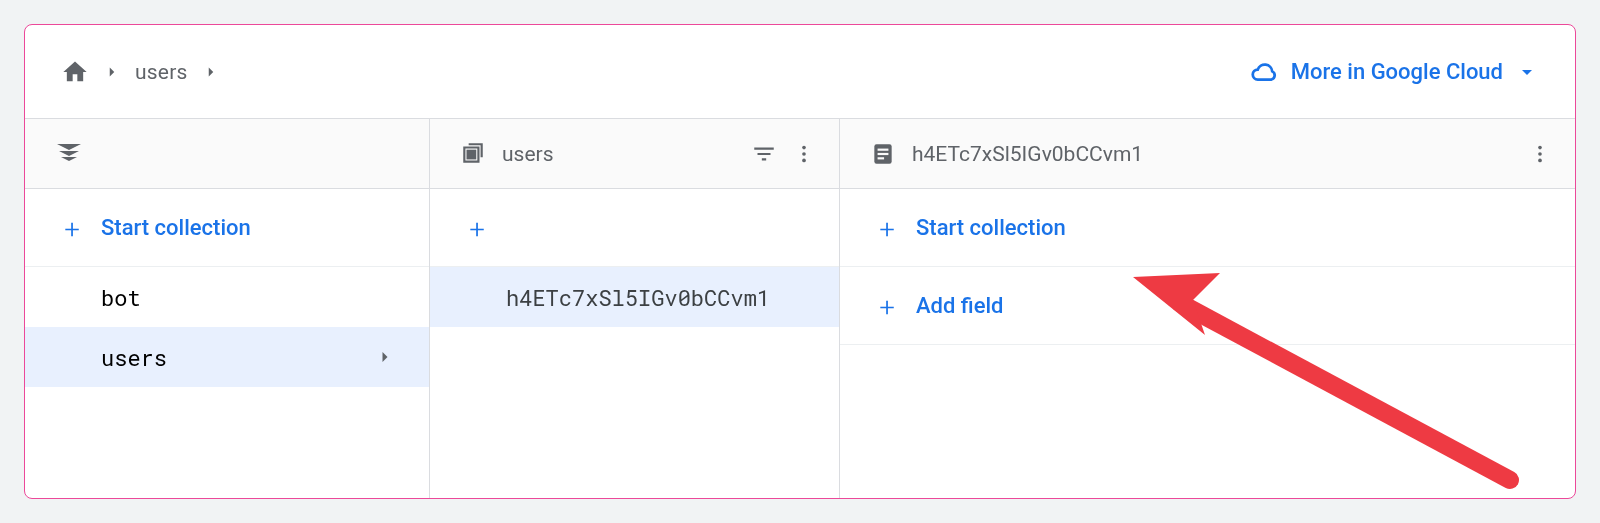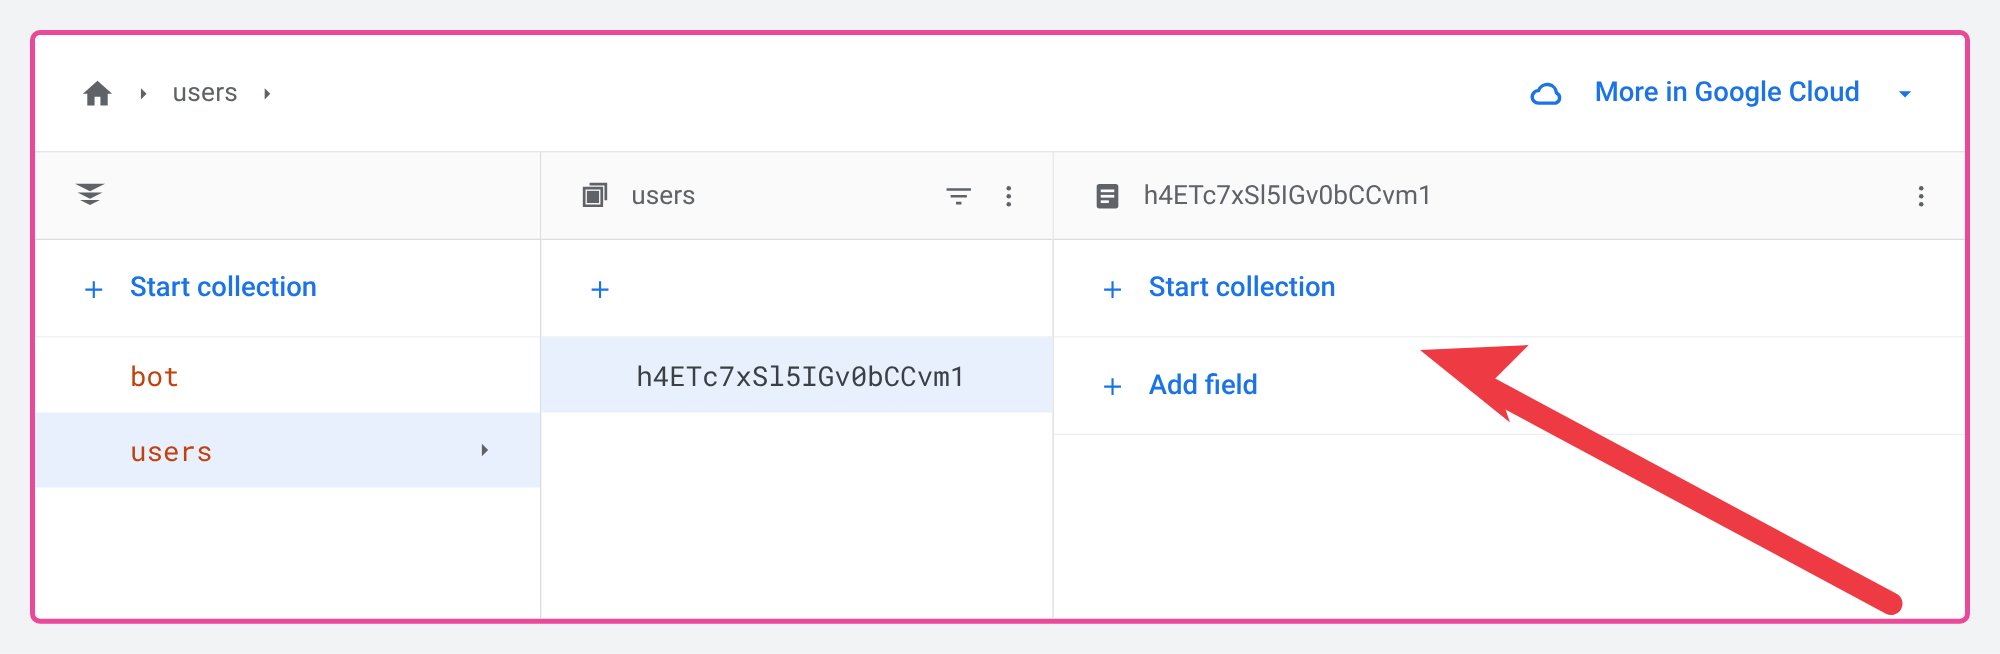--- a/index.html
+++ b/index.html
@@ -4,21 +4,21 @@
 <style>
   * { box-sizing: border-box; }
   body {
     margin: 0;
     background: #f1f3f4;
     font-family: 'Roboto', 'Helvetica Neue', Arial, sans-serif;
     padding: 24px;
   }
   .panel {
     background: #fff;
-    border: 4px solid #ec4899;
+    border: 1px solid #ec4899;
     border-radius: 8px;
     overflow: visible;
     width: 1552px;
     height: 475px;
     position: relative;
   }
   .breadcrumb-bar {
     display: flex;
     align-items: center;
     height: 94px;
@@ -32,21 +32,21 @@
     flex: 1;
     color: #5f6368;
     font-size: 21px;
   }
   .home-icon { color: #5f6368; }
   .chevron { color: #5f6368; }
   .crumb { color: #5f6368; letter-spacing: 0.2px; }
   .more-cloud {
     display: flex;
     align-items: center;
-    gap: 24px;
+    gap: 12px;
     color: #1a73e8;
     font-size: 22px;
     font-weight: 500;
     cursor: pointer;
   }
 
   .columns {
     display: flex;
     height: calc(100% - 94px);
   }
@@ -89,21 +89,21 @@
     border-bottom: 1px solid #eceff1;
   }
   .action-row .plus { font-size: 26px; font-weight: 400; line-height: 1; }
 
   .list-item {
     display: flex;
     align-items: center;
     padding: 0 34px 0 76px;
     height: 60px;
     font-size: 22px;
-    color: #c2410c;
+    color: #000000;
     cursor: pointer;
     font-family: 'Roboto Mono', monospace;
   }
   .list-item .arrow { margin-left: auto; color: #5f6368; }
   .list-item.selected { background: #e8f0fe; }
 
   .doc-item {
     display: flex;
     align-items: center;
     padding: 0 34px 0 76px;

